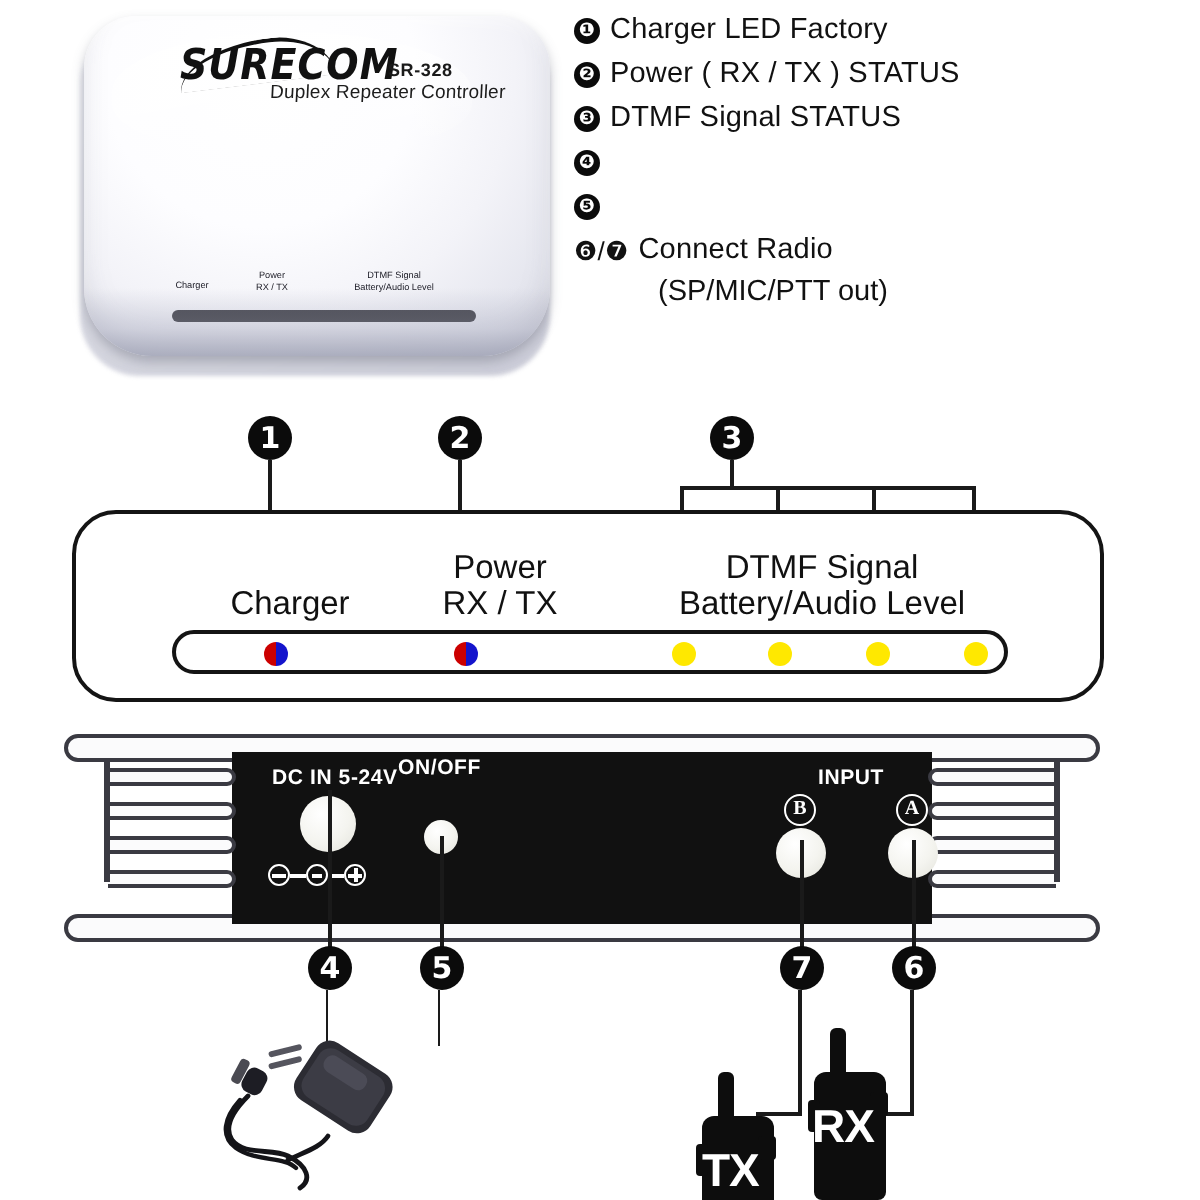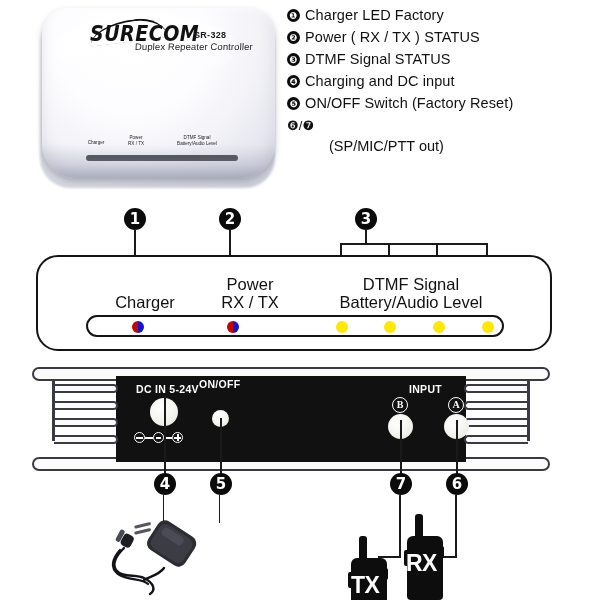--- a/index.html
+++ b/index.html
@@ -218,30 +218,29 @@
     <span>Power ( RX / TX ) STATUS</span>
   </div>
 
   <div class="legend-row">
     <span class="num"><span class="dot">❸</span></span>
     <span>DTMF Signal STATUS</span>
   </div>
 
   <div class="legend-row">
     <span class="num"><span class="dot">❹</span></span>
-    <span>Charging and DC input</span>
   </div>
 
   <div class="legend-row">
     <span class="num"><span class="dot">❺</span></span>
-    <span>ON/OFF Switch (Factory Reset)</span>
   </div>
 
   <div class="legend-row">
     <span class="num" style="font-size:13px">❻/❼</span>
+    <span>Connect  Radio</span>
   </div>
   <div class="legend-sub" style="margin-left:42px">(SP/MIC/PTT out)</div>
 </div>
 
 <div class="abs" style="left:124px; top:208px;">
   <span class="dot big">1</span>
 </div>
 <div class="vline abs" style="left:134px; top:230px; height:88px;"></div>
 
 <div class="abs" style="left:219px; top:208px;">

